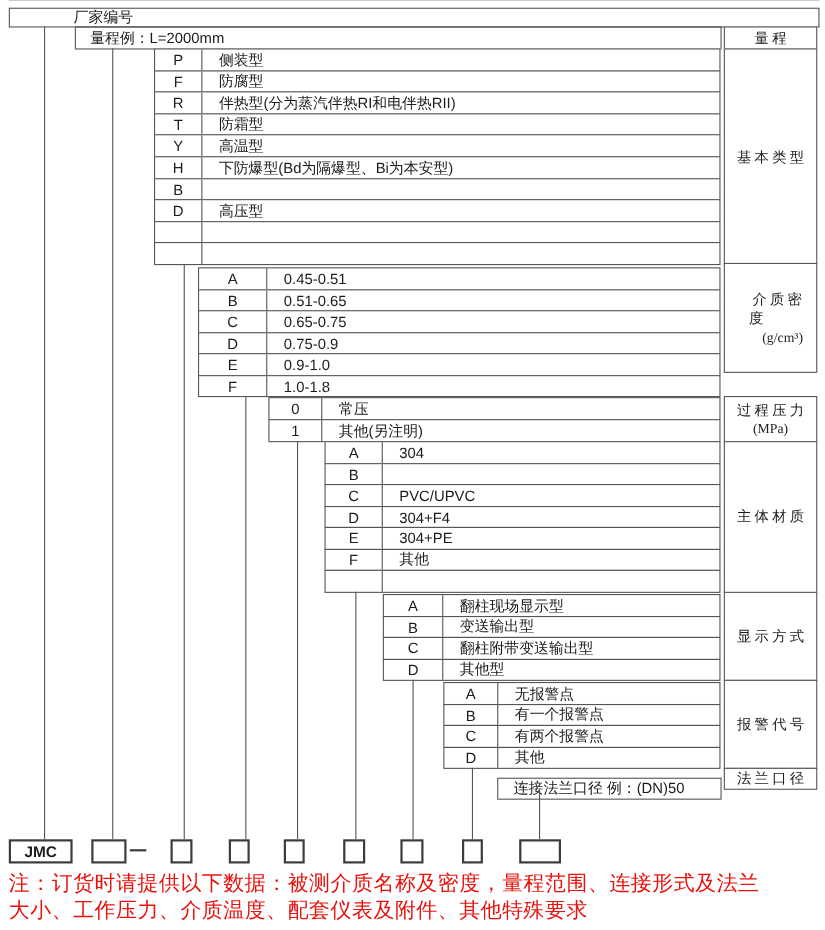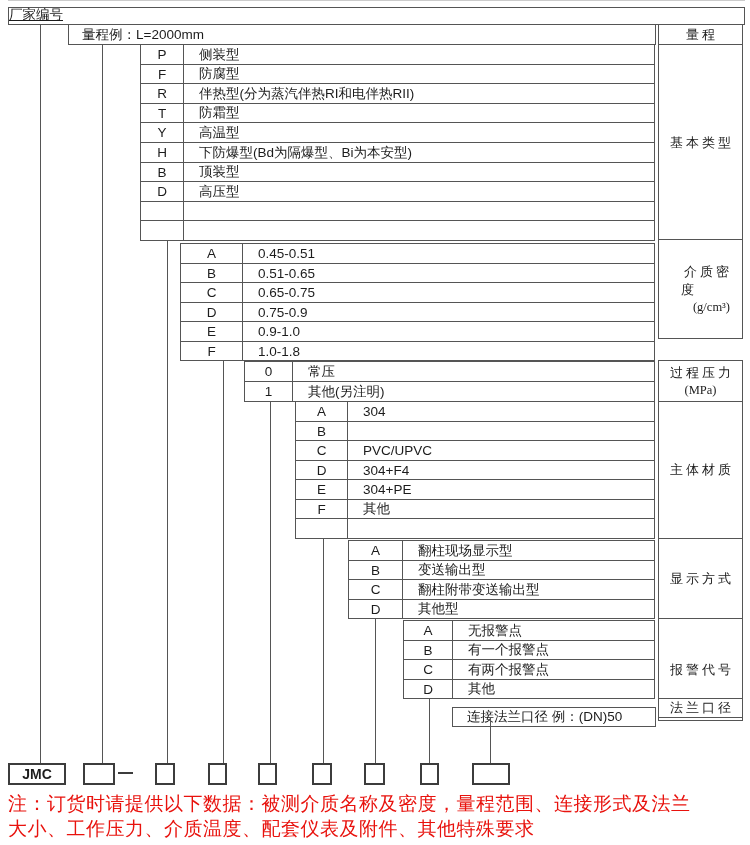--- a/index.html
+++ b/index.html
@@ -1,20 +1,20 @@
 <!DOCTYPE html>
 <html><head>
 <meta charset="utf-8">
 <style>
   html,body{margin:0;padding:0;background:#ffffff;}
   body{width:750px;height:845px;font-family:"Liberation Sans",sans-serif;}
   #diagram{position:relative;width:750px;height:845px;overflow:hidden;background:#fff;color:#1c1c1c;}
   .topline{position:absolute;left:8px;top:0;width:737px;height:1px;background:#cccccc;}
   .factory-box{position:absolute;left:8px;top:7px;width:737px;height:18px;border:1px solid #555;
-    box-sizing:border-box;display:flex;align-items:flex-end;font-size:13.5px;text-decoration:underline;}
+    box-sizing:border-box;display:flex;align-items:center;padding-left:58px;font-size:13.5px;}
   .range-row{position:absolute;left:68px;top:24px;width:588px;height:21px;border:1px solid #555;
     box-sizing:border-box;display:flex;align-items:center;padding-left:13px;font-size:13.5px;}
   .t-row{position:absolute;box-sizing:border-box;border:1px solid #555;display:flex;background:#fff;
     font-size:13.5px;}
   .t-code{display:flex;align-items:center;justify-content:center;border-right:1px solid #555;
     box-sizing:border-box;height:100%;}
   .t-desc{flex:1;display:flex;align-items:center;padding-left:15px;white-space:nowrap;overflow:hidden;}
   .t-label{position:absolute;left:658px;width:85px;box-sizing:border-box;border:1px solid #555;
     display:flex;flex-direction:column;align-items:center;justify-content:center;background:#fff;
     font-family:"Liberation Serif",serif;font-size:13px;}
@@ -77,21 +77,20 @@
     <div class="t-row" style="left: 140px; top: 122px; width: 515px; height: 21px;">
       <div class="t-code" style="width: 43px;">Y</div>
       <div class="t-desc">高温型</div>
     </div>
     <div class="t-row" style="left: 140px; top: 142px; width: 515px; height: 21px;">
       <div class="t-code" style="width: 43px;">H</div>
       <div class="t-desc">下防爆型(Bd为隔爆型、Bi为本安型)</div>
     </div>
     <div class="t-row" style="left: 140px; top: 162px; width: 515px; height: 20px;">
       <div class="t-code" style="width: 43px;">B</div>
-      <div class="t-desc">顶装型</div>
     </div>
     <div class="t-row" style="left: 140px; top: 181px; width: 515px; height: 21px;">
       <div class="t-code" style="width: 43px;">D</div>
       <div class="t-desc">高压型</div>
     </div>
     <div class="t-row" style="left: 140px; top: 201px; width: 515px; height: 20px;">
       <div class="t-code" style="width: 43px;"></div>
       <div class="t-desc"></div>
     </div>
     <div class="t-row" style="left: 140px; top: 220px; width: 515px; height: 21px;">
@@ -202,21 +201,21 @@
     <div class="t-label" style="top: 360px; height: 42px;">
       <span class="lab-main">过程压力</span>
       <span class="lab-unit">(MPa)</span>
     </div>
     <div class="t-label" style="top: 538px; height: 81px;">
       <span class="lab-main">显示方式</span>
     </div>
     <div class="t-label" style="top: 401px; height: 138px;">
       <span class="lab-main">主体材质</span>
     </div>
-    <div class="t-label" style="top: 618px; height: 103px;">
+    <div class="t-label" style="top: 618px; height: 81px;">
       <span class="lab-main">报警代号</span>
     </div>
     <div class="t-label" style="top: 698px; height: 20px;">
       <span class="lab-main">法兰口径</span>
     </div>
     <div class="drop" style="left: 40px; top: 24px; height: 739px;"></div>
     <div class="drop" style="left: 102px; top: 44px; height: 719px;"></div>
     <div class="drop" style="left: 167px; top: 240px; height: 523px;"></div>
     <div class="drop" style="left: 223px; top: 360px; height: 403px;"></div>
     <div class="drop" style="left: 270px; top: 401px; height: 362px;"></div>

